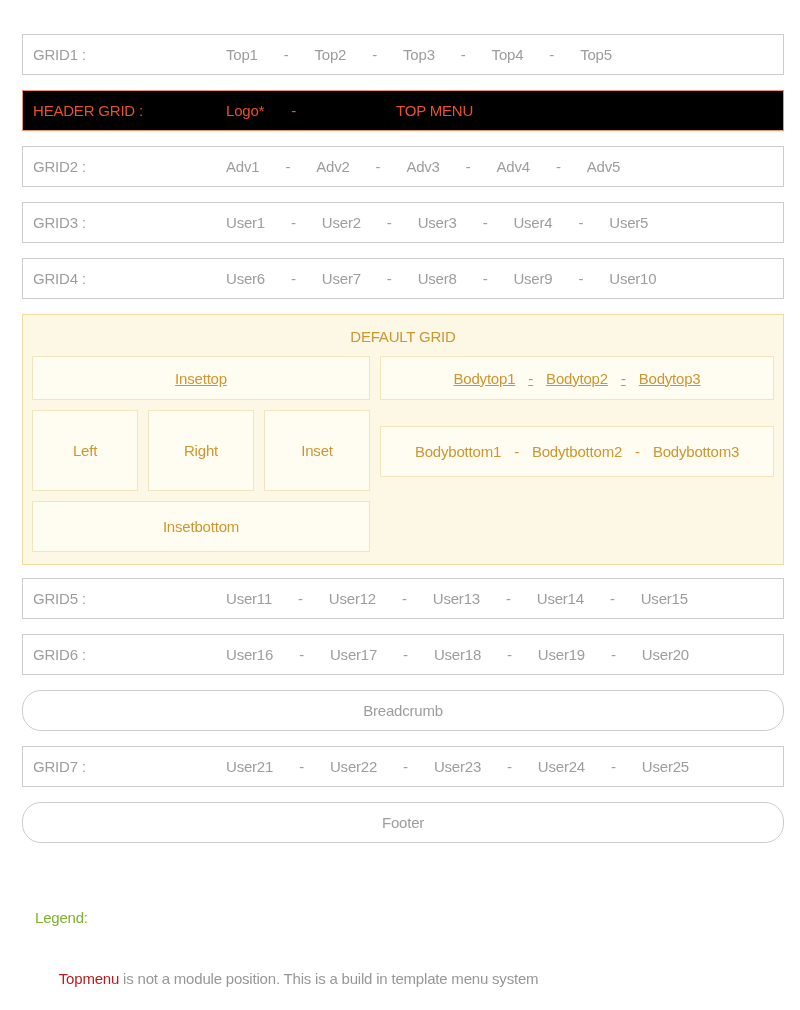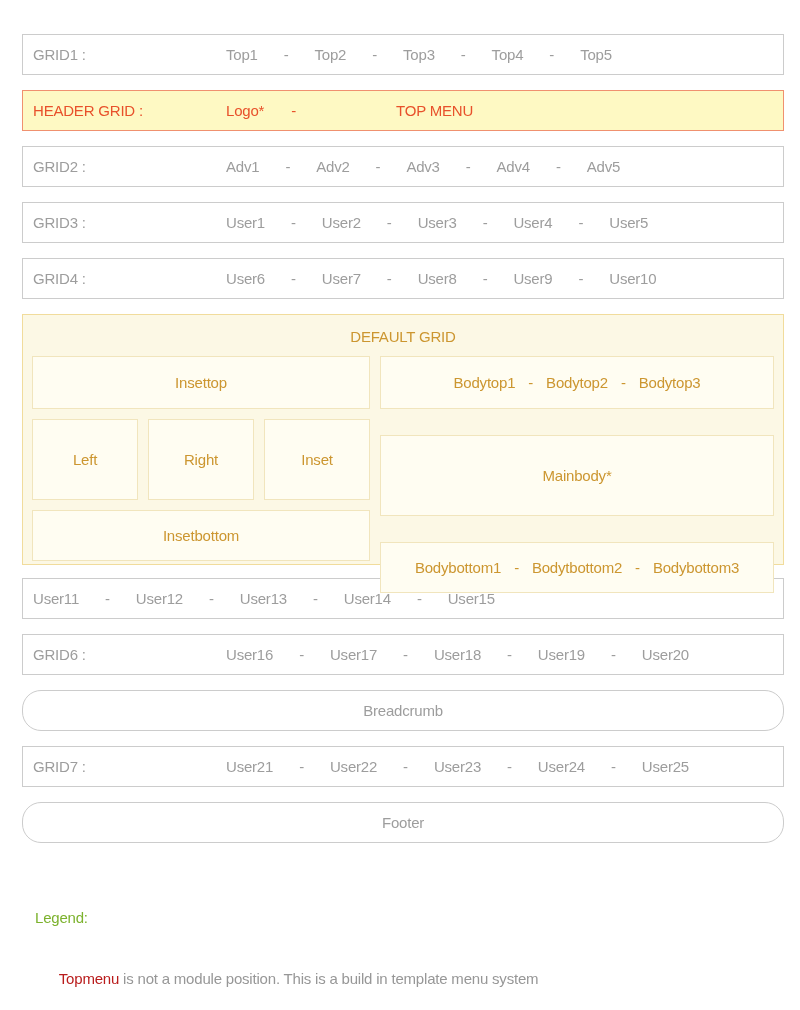--- a/index.html
+++ b/index.html
@@ -37,21 +37,21 @@
     color: #9d9d9d;
   }
   .row-items {
     display: flex;
     align-items: center;
   }
   .dash { margin: 0 26px; }
   
   .header-row {
     border: 1px solid #f0916f;
-    background: #fef9c3;
+    background: #000000;
     color: #e8512b;
   }
   .header-row .row-label { color: #e8512b; }
   .header-row .dash { margin: 0 27px; }
   .topmenu { margin-left: 73px; }
   
   .default-grid {
     box-sizing: border-box;
     border: 1px solid #f1dc9c;
     background: #fcf8e5;
@@ -88,21 +88,21 @@
     box-sizing: border-box;
     border: 1px solid #f1e5bd;
     background: #fffdf2;
     display: flex;
     align-items: center;
     justify-content: center;
     font-size: 15px;
     letter-spacing: -0.2px;
     color: #cc9630;
   }
-  .dg-row-a { height: 53px; }
+  .dg-row-a { height: 44px; text-decoration: underline; }
   .dg-row-b { height: 81px; }
   .dg-row-c { height: 51px; }
   .dg-mid-row {
     height: 81px;
     display: flex;
     gap: 10px;
   }
   .dg-mid-row .dg-box { flex: 1 1 0; height: 81px; }
   .dg-items { display: flex; align-items: center; }
   .dg-items .dash { margin: 0 13px; }
@@ -228,37 +228,35 @@
       <div class="dg-right">
         <div class="dg-box dg-row-a">
           <span class="dg-items">
             <span>Bodytop1</span>
             <span class="dash">-</span>
             <span>Bodytop2</span>
             <span class="dash">-</span>
             <span>Bodytop3</span>
           </span>
         </div>
-        <div class="dg-box dg-row-b">
-          <span>Mainbody*</span>
-        </div>
         <div class="dg-box dg-row-c">
           <span class="dg-items">
             <span>Bodybottom1</span>
             <span class="dash">-</span>
             <span>Bodytbottom2</span>
             <span class="dash">-</span>
             <span>Bodybottom3</span>
           </span>
         </div>
       </div>
     </div>
   </div>
 
   <div class="grid-row">
+    <span class="row-label">GRID5 :</span>
     <span class="row-items">
       <span>User11</span>
       <span class="dash">-</span>
       <span>User12</span>
       <span class="dash">-</span>
       <span>User13</span>
       <span class="dash">-</span>
       <span>User14</span>
       <span class="dash">-</span>
       <span>User15</span>

